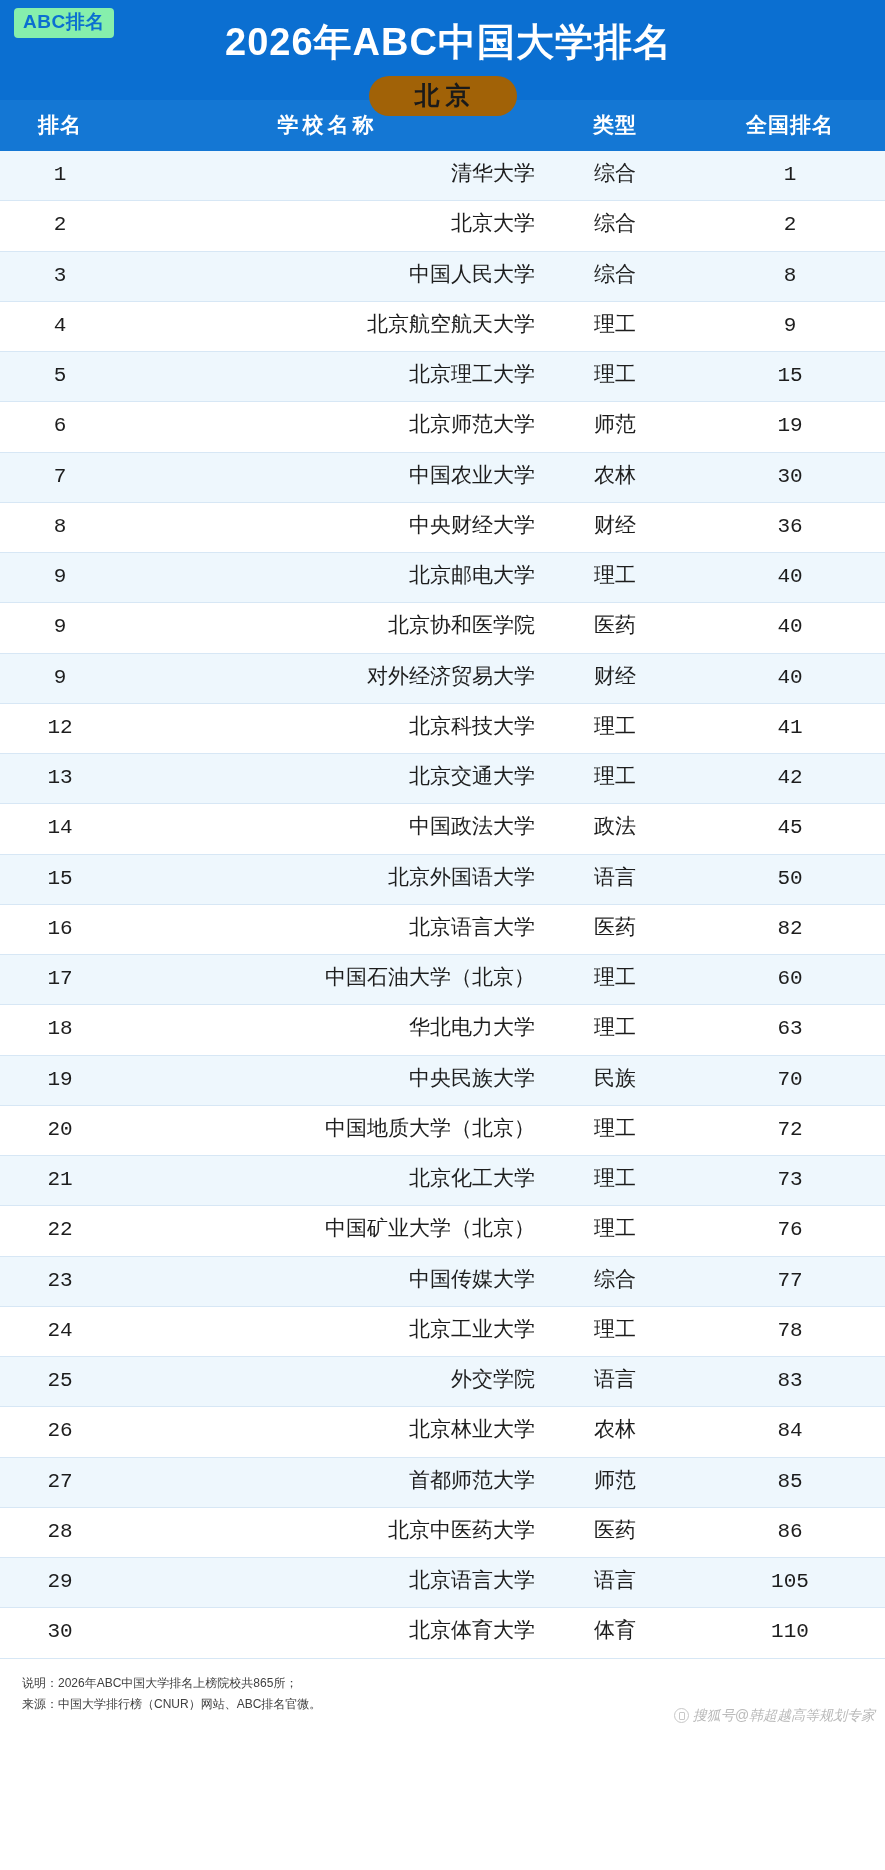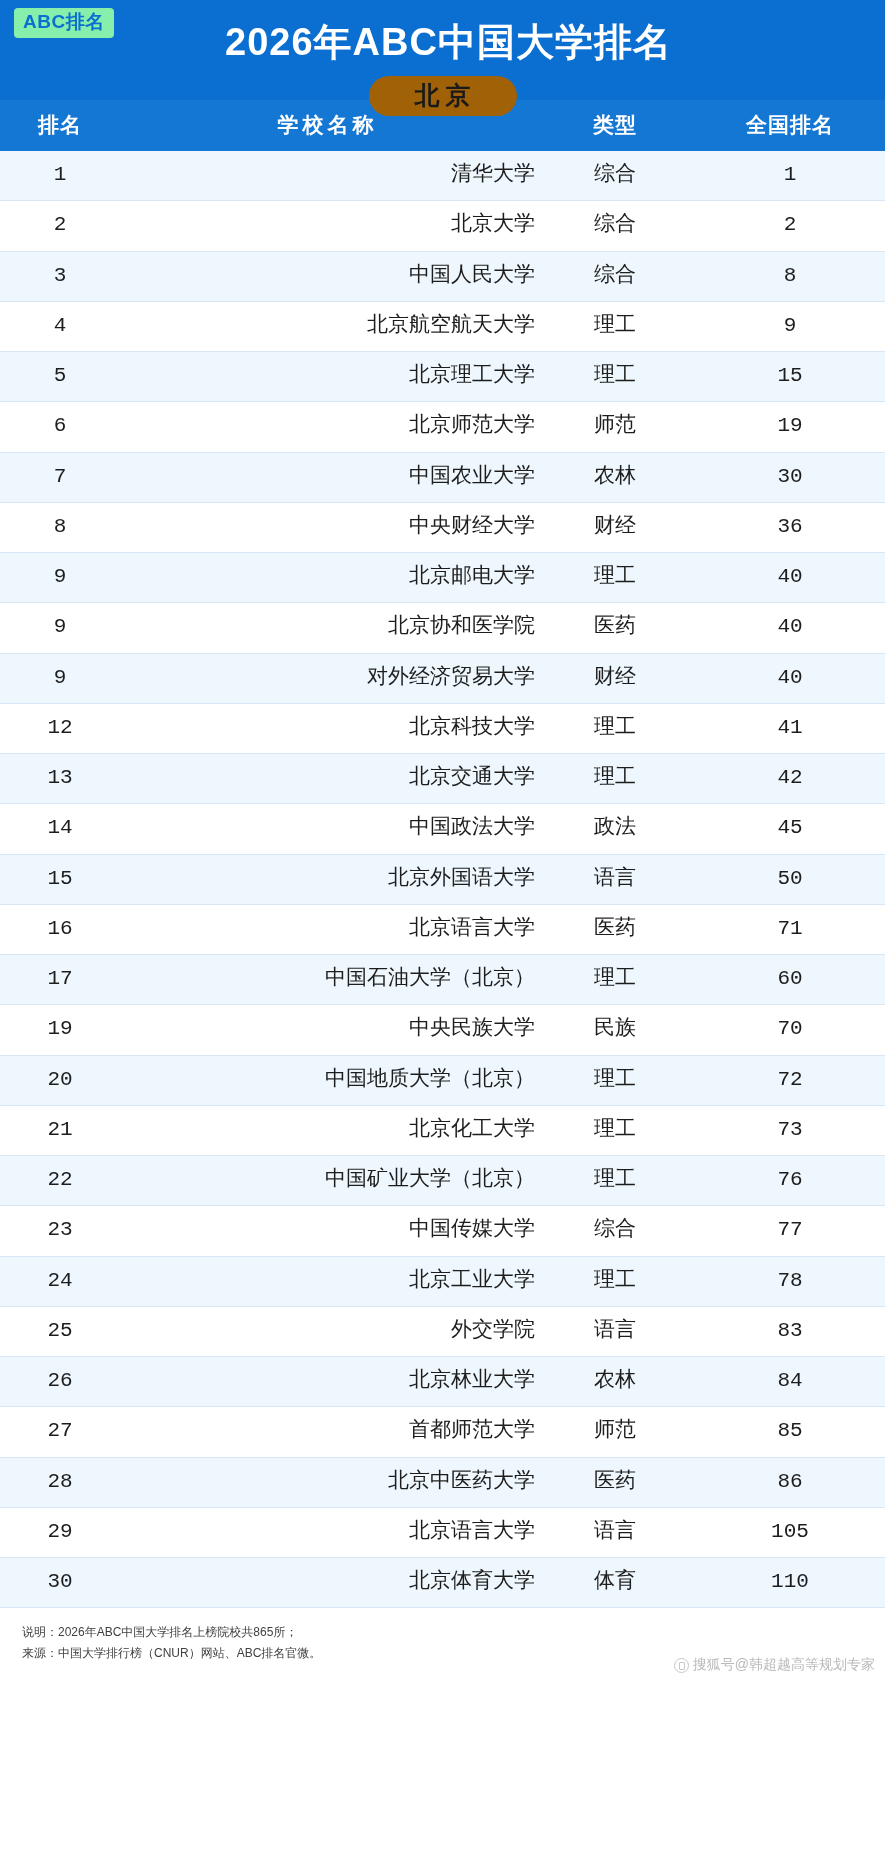--- a/index.html
+++ b/index.html
@@ -119,20 +119,21 @@
   }
   .watermark {
     position: absolute;
     right: 10px;
     bottom: 8px;
     font-size: 14px;
     color: #b9b9b9;
     display: flex;
     align-items: center;
     gap: 4px;
+    font-style: italic;
   }
   .watermark .wm-dot {
     display: inline-block;
     width: 13px;
     height: 13px;
     border-radius: 50%;
     border: 1px solid #c8c8c8;
     position: relative;
   }
   .watermark .wm-dot::after {
@@ -260,27 +261,33 @@
         <tr>
           <td class="rank">15</td>
           <td class="name">北京外国语大学</td>
           <td class="type">语言</td>
           <td class="nation">50</td>
         </tr>
         <tr>
           <td class="rank">16</td>
           <td class="name">北京语言大学</td>
           <td class="type">医药</td>
-          <td class="nation">71</td>
+          <td class="nation">82</td>
         </tr>
         <tr>
           <td class="rank">17</td>
           <td class="name">中国石油大学（北京）</td>
           <td class="type">理工</td>
           <td class="nation">60</td>
+        </tr>
+        <tr>
+          <td class="rank">18</td>
+          <td class="name">华北电力大学</td>
+          <td class="type">理工</td>
+          <td class="nation">63</td>
         </tr>
         <tr>
           <td class="rank">19</td>
           <td class="name">中央民族大学</td>
           <td class="type">民族</td>
           <td class="nation">70</td>
         </tr>
         <tr>
           <td class="rank">20</td>
           <td class="name">中国地质大学（北京）</td>

